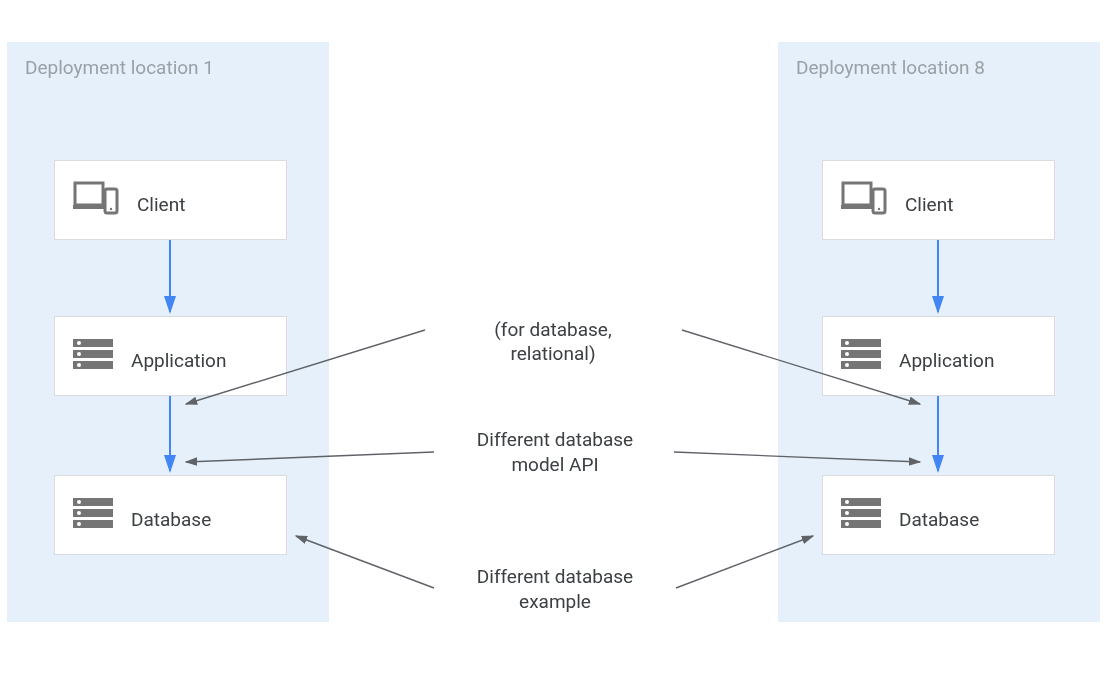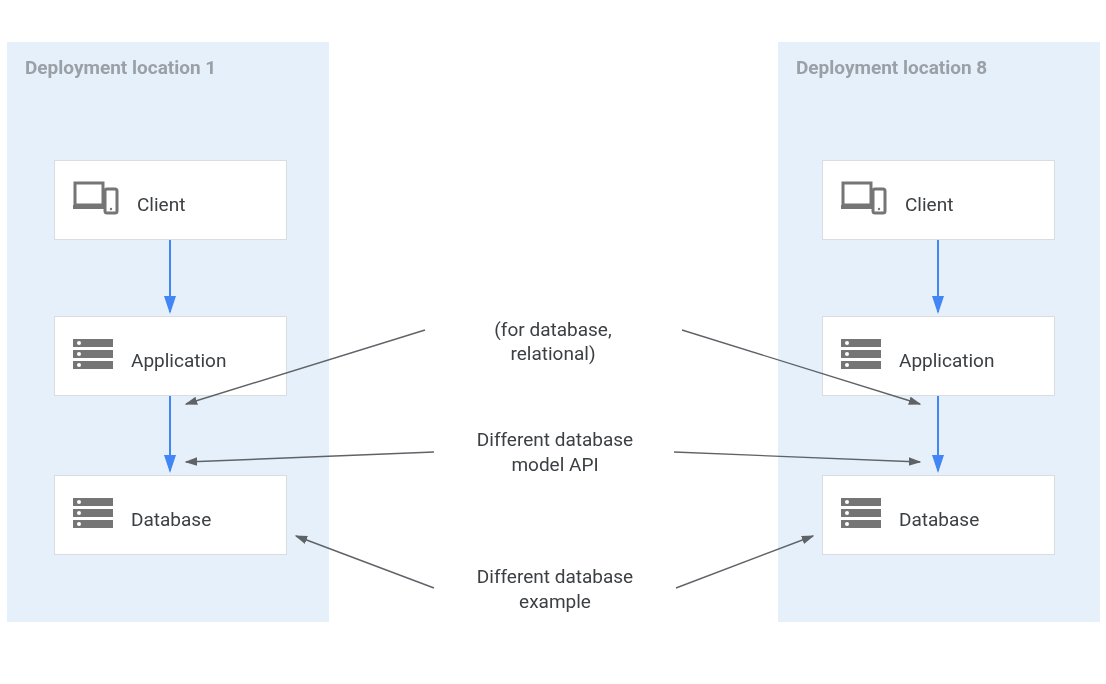--- a/index.html
+++ b/index.html
@@ -13,21 +13,21 @@
     position: relative;
   }
   .region {
     position: absolute;
     background: #e5f0fa;
     padding: 14px 18px;
   }
   .region-title {
     color: #9aa0a6;
     font-size: 19px;
-    font-weight: 700;
+    font-weight: 400;
     margin-bottom: 56px;
   }
   .box {
     position: absolute;
     background: #fff;
     border: 1.5px solid #dadce0;
     display: flex;
     align-items: center;
     padding: 0 18px;
     gap: 18px;

